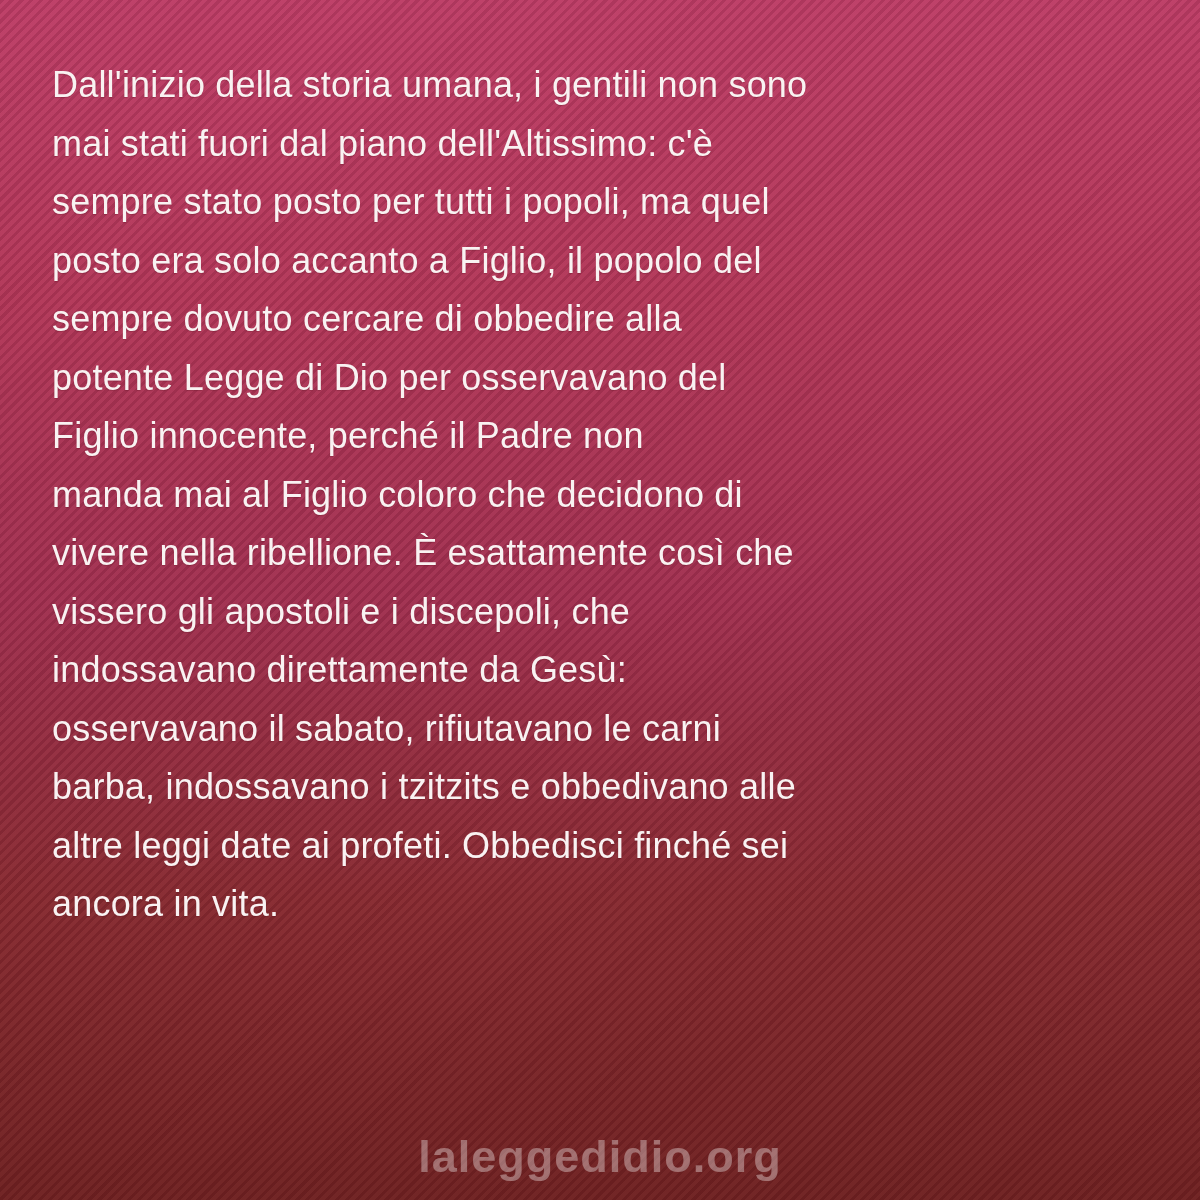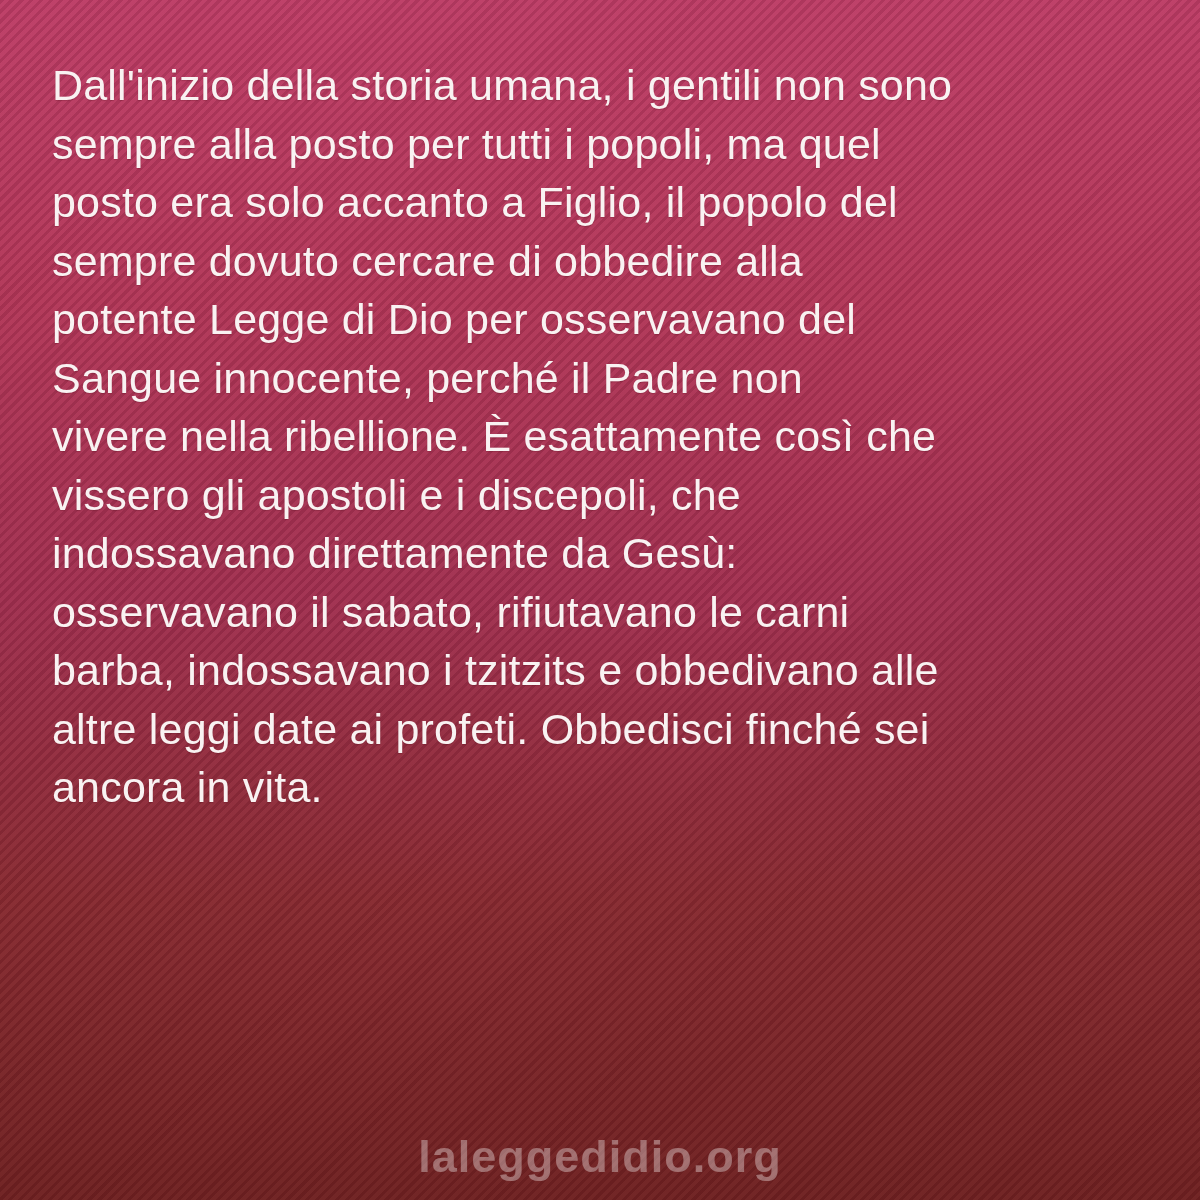--- a/index.html
+++ b/index.html
@@ -32,21 +32,21 @@
       );
   }
   .quote {
     position: absolute;
     left: 52px;
     top: 56px;
     right: 36px;
   }
   .quote-line {
     white-space: nowrap;
-    font-size: 43px;
+    font-size: 36px;
     line-height: 58.5px;
     font-weight: 400;
     color: #f9f2f2;
     letter-spacing: 0.2px;
     text-shadow: 0 1px 1px rgba(80, 10, 25, 0.25);
   }
   .watermark {
     position: absolute;
     left: 0;
     right: 0;
@@ -59,25 +59,27 @@
     color: rgba(255, 255, 255, 0.35);
   }
 </style>
 </head>
 <body>
 
 <div class="canvas">
 
   <div class="quote">
     <div class="quote-line">Dall'inizio della storia umana, i gentili non sono</div>
-    <div class="quote-line">sempre alla posto per tutti i popoli, ma quel</div>
+    <div class="quote-line">mai stati fuori dal piano dell'Altissimo: c'è</div>
+    <div class="quote-line">sempre stato posto per tutti i popoli, ma quel</div>
     <div class="quote-line">posto era solo accanto a Figlio, il popolo del</div>
     <div class="quote-line">sempre dovuto cercare di obbedire alla</div>
     <div class="quote-line">potente Legge di Dio per osservavano del</div>
-    <div class="quote-line">Sangue innocente, perché il Padre non</div>
+    <div class="quote-line">Figlio innocente, perché il Padre non</div>
+    <div class="quote-line">manda mai al Figlio coloro che decidono di</div>
     <div class="quote-line">vivere nella ribellione. È esattamente così che</div>
     <div class="quote-line">vissero gli apostoli e i discepoli, che</div>
     <div class="quote-line">indossavano direttamente da Gesù:</div>
     <div class="quote-line">osservavano il sabato, rifiutavano le carni</div>
     <div class="quote-line">barba, indossavano i tzitzits e obbedivano alle</div>
     <div class="quote-line">altre leggi date ai profeti. Obbedisci finché sei</div>
     <div class="quote-line">ancora in vita.</div>
   </div>
 
   <div class="watermark">laleggedidio.org</div>

